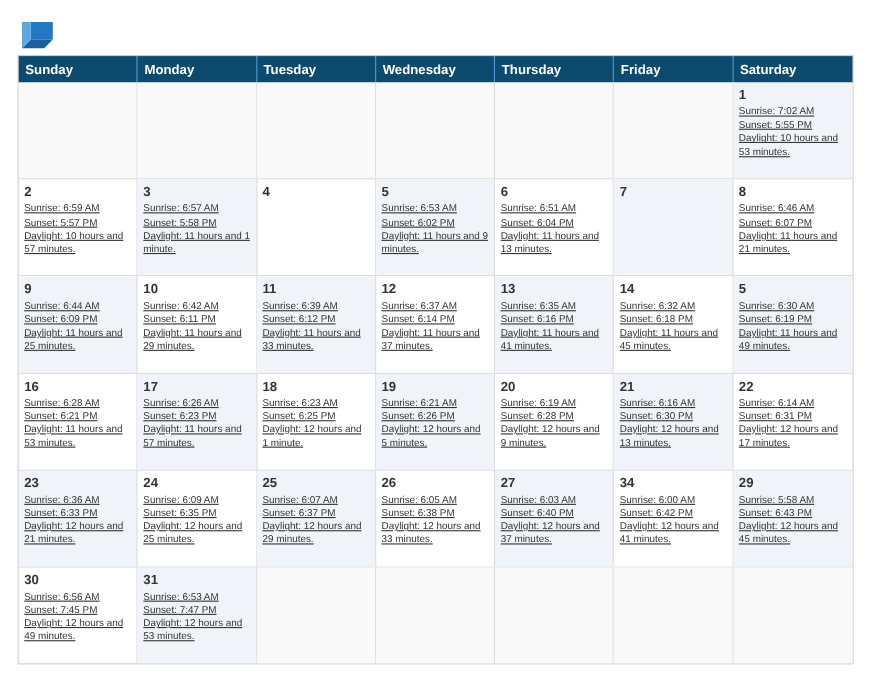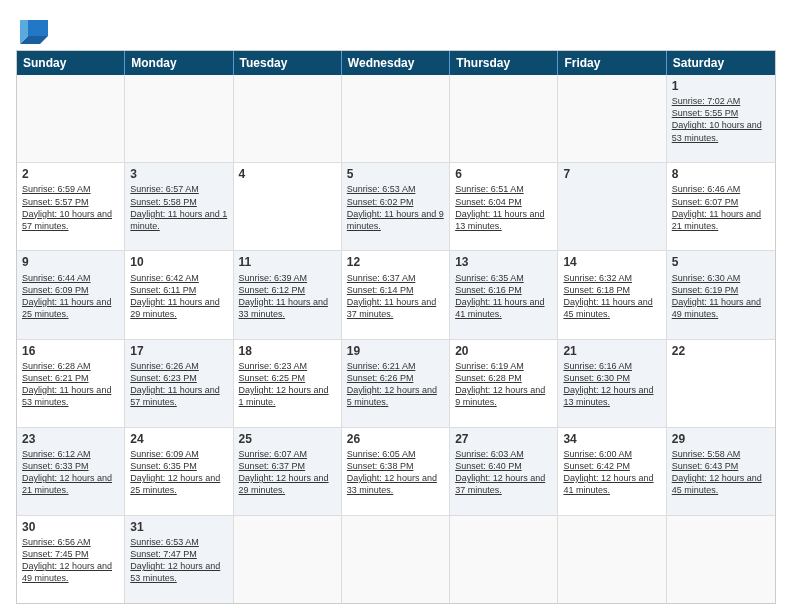--- a/index.html
+++ b/index.html
@@ -295,26 +295,30 @@
           </div>
           <div class="day-cell shaded">
             <span class="day-number">21</span>
             <div class="cell-text">Sunrise: 6:16 AM
 Sunset: 6:30 PM
 Daylight: 12 hours
 and 13 minutes.</div>
           </div>
           <div class="day-cell">
             <span class="day-number">22</span>
+            <div class="cell-text">Sunrise: 6:14 AM
+Sunset: 6:31 PM
+Daylight: 12 hours
+and 17 minutes.</div>
           </div>
         </div>
         <div class="week-row">
           <div class="day-cell shaded">
             <span class="day-number">23</span>
-            <div class="cell-text">Sunrise: 6:12 AM
+            <div class="cell-text">Sunrise: 6:36 AM
 Sunset: 6:33 PM
 Daylight: 12 hours
 and 21 minutes.</div>
           </div>
           <div class="day-cell">
             <span class="day-number">24</span>
             <div class="cell-text">Sunrise: 6:09 AM
 Sunset: 6:35 PM
 Daylight: 12 hours
 and 25 minutes.</div>

